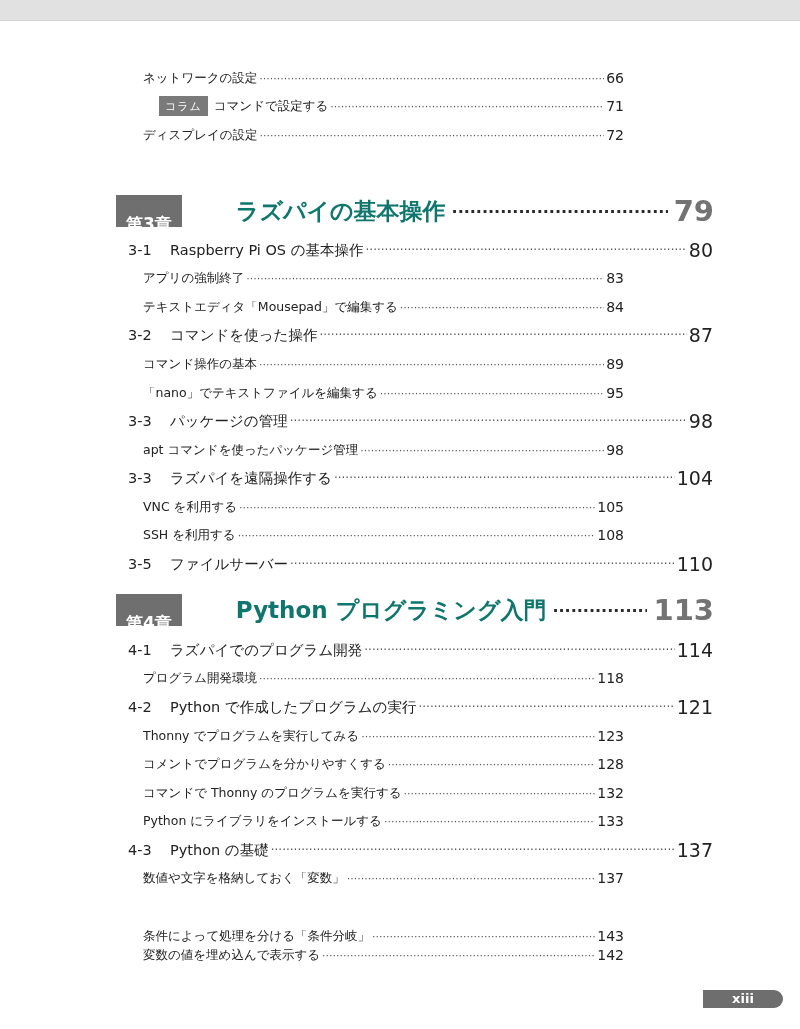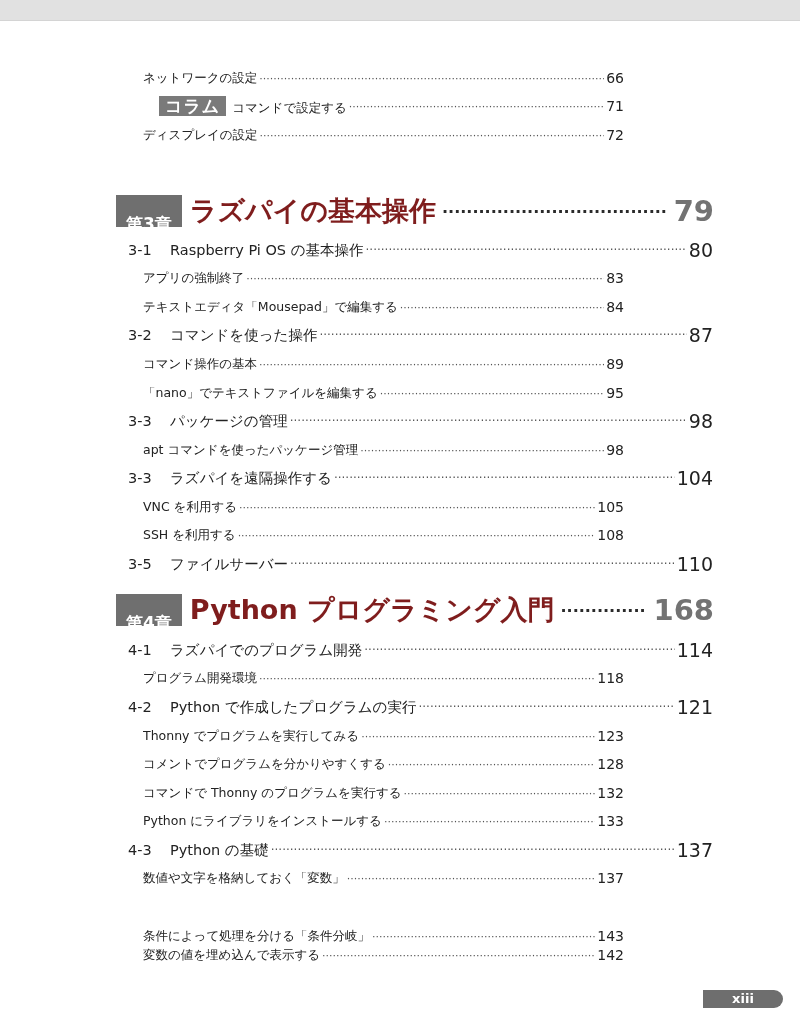--- a/index.html
+++ b/index.html
@@ -31,37 +31,37 @@
     .row .page { flex: 0 0 auto; text-align: right; }
 
     
     .row.sub { left: 143px; width: 481px; height: 20px; font-size: 12.5px; }
     .row.sub .leader { font-size: 11px; letter-spacing: -0.5px; }
     .row.sub .page { font-size: 14px; }
     .row.col { left: 159px; width: 465px; }
 
     .col-badge {
       display: inline-block; background: #7a7a7a; color: #fff;
-      font-size: 17px; padding: 14px 6px; margin-right: 6px; letter-spacing: 1px; font-weight: bold;
+      font-size: 11px; padding: 14px 6px; margin-right: 6px; letter-spacing: 1px;
     }
 
     
     .row.sec { left: 128px; width: 585px; height: 22px; font-size: 14.5px; }
     .row.sec .num { display: inline-block; width: 42px; }
     .row.sec .leader { font-size: 12px; letter-spacing: -0.4px; }
     .row.sec .page { font-size: 19px; }
 
     
     .row.chap { left: 116px; width: 598px; height: 34px; align-items: center; }
     .chap-badge {
       display: inline-block; background: #6f6f6f; color: #fff;
       font-size: 17px; font-weight: bold; height: 26px; line-height: 26px;
       padding: 16px 10px; margin-right: 8px;
     }
-    .chap-title { font-size: 27px; font-weight: bold; color: #7f1d1d; }
+    .chap-title { font-size: 23px; font-weight: bold; color: #0f766e; margin-left: 46px; }
     .row.chap .leader {
       font-size: 16px; font-weight: bold; color: #2a2a2a; letter-spacing: 0.5px;
       align-self: center; margin: 0 6px;
     }
     .row.chap .page { font-size: 29px; font-weight: bold; color: #737373; }
 
     .page-badge {
       position: absolute; left: 703px; top: 990px; width: 80px; height: 18px;
       background: #6e6e6e; color: #fff; border-radius: 0 9px 9px 0;
       font-size: 13px; font-weight: bold; text-align: center; line-height: 18px;
@@ -161,21 +161,21 @@
   <div class="row sec" style="top:553px">
     <span class="title"><span class="num">3-5</span><span>ファイルサーバー</span></span>
     <span class="leader"></span>
     <span class="page">110</span>
   </div>
 
   <div class="row chap" style="top:593px">
     <span class="chap-badge">第4章</span>
     <span class="title chap-title">Python プログラミング入門</span>
     <span class="leader"></span>
-    <span class="page">168</span>
+    <span class="page">113</span>
   </div>
 
   <div class="row sec" style="top:639px">
     <span class="title"><span class="num">4-1</span><span>ラズパイでのプログラム開発</span></span>
     <span class="leader"></span>
     <span class="page">114</span>
   </div>
   <div class="row sub" style="top:668px">
     <span class="title">プログラム開発環境</span>
     <span class="leader"></span>

